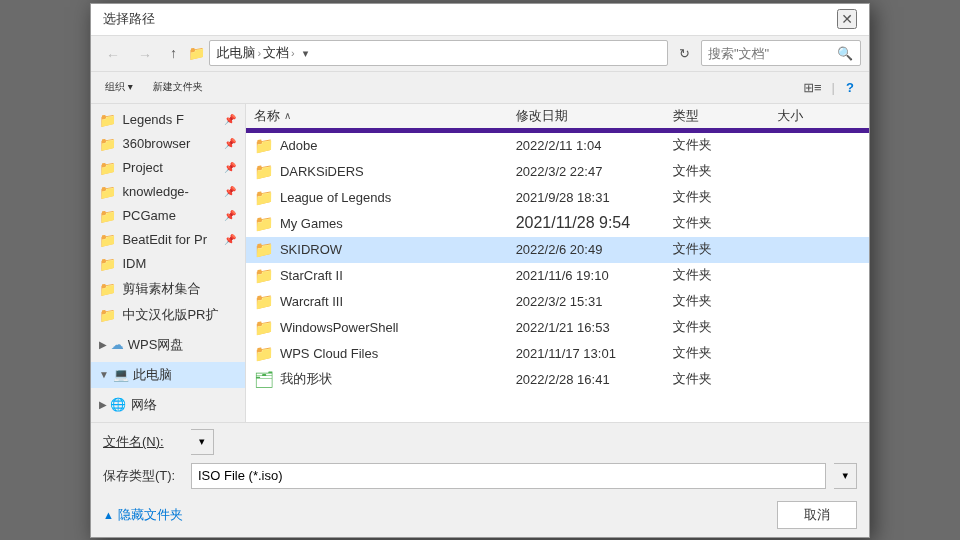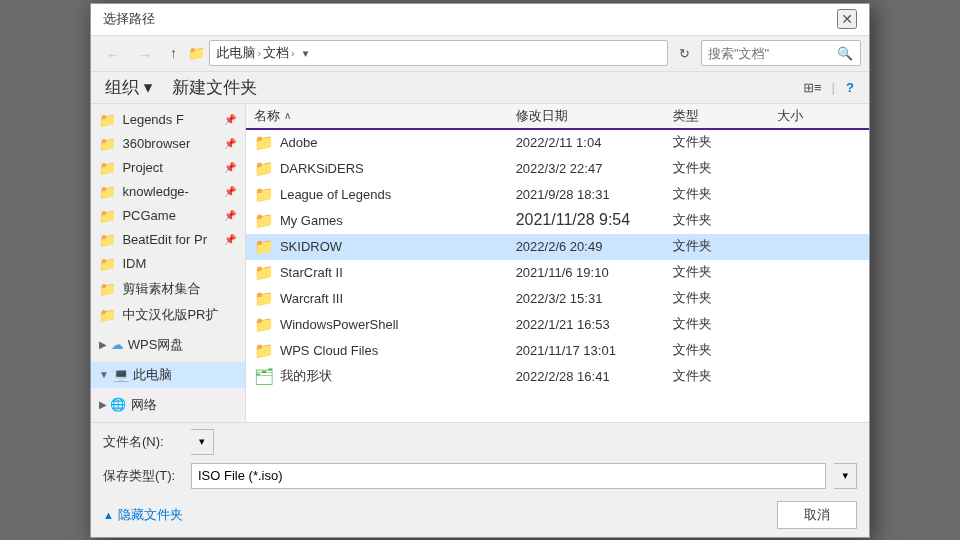--- a/index.html
+++ b/index.html
@@ -120,21 +120,21 @@
       padding: 4px 8px;
       background: #f0f0f0;
       border-bottom: 1px solid #ddd;
       gap: 8px;
       height: 32px;
     }
     .cmd-btn {
       background: none;
       border: none;
       cursor: pointer;
-      font-size: 17px;
+      font-size: 10px;
       color: #333;
       padding: 3px 6px;
       border-radius: 2px;
     }
     .view-btn {
       margin-left: auto;
       display: flex;
       align-items: center;
       gap: 4px;
     }
@@ -199,21 +199,21 @@
     .sidebar-section-header.selected { background: #d0e8ff; }
     .section-chevron { font-size: 10px; color: #666; }
     .file-list {
       flex: 1;
       background: white;
       overflow-y: auto;
     }
     .file-list-header {
       display: flex;
       align-items: center;
-      border-bottom: 2px solid #4c1d95;
+      border-bottom: 5px solid #4c1d95;
       padding: 3px 8px;
       background: #f5f5f5;
       position: sticky;
       top: 0;
     }
     .col-name { flex: 2.5; display: flex; align-items: center; gap: 4px; font-size: 13px; color: #333; cursor: pointer; }
     .col-date { flex: 1.5; font-size: 13px; color: #333; cursor: pointer; }
     .col-type { flex: 1; font-size: 13px; color: #333; cursor: pointer; }
     .col-size { flex: 0.8; font-size: 13px; color: #333; cursor: pointer; }
     .sort-arrow { font-size: 10px; color: #555; }
@@ -233,21 +233,21 @@
     .bottom-bar {
       background: #f0f0f0;
       border-top: 1px solid #ddd;
     }
     .filename-row {
       display: flex;
       align-items: center;
       padding: 6px 12px;
       gap: 8px;
     }
-    .filename-label { font-size: 13px; color: #333; min-width: 80px; }
+    .filename-label { font-size: 13px; color: #333; min-width: 80px; text-decoration: underline; }
     .filename-input {
       flex: 1;
       border: 2px solid #0078d7;
       background: #e8f4fb;
       padding: 3px 6px;
       font-size: 13px;
       outline: none;
       height: 26px;
     }
     .filename-dropdown-btn {

